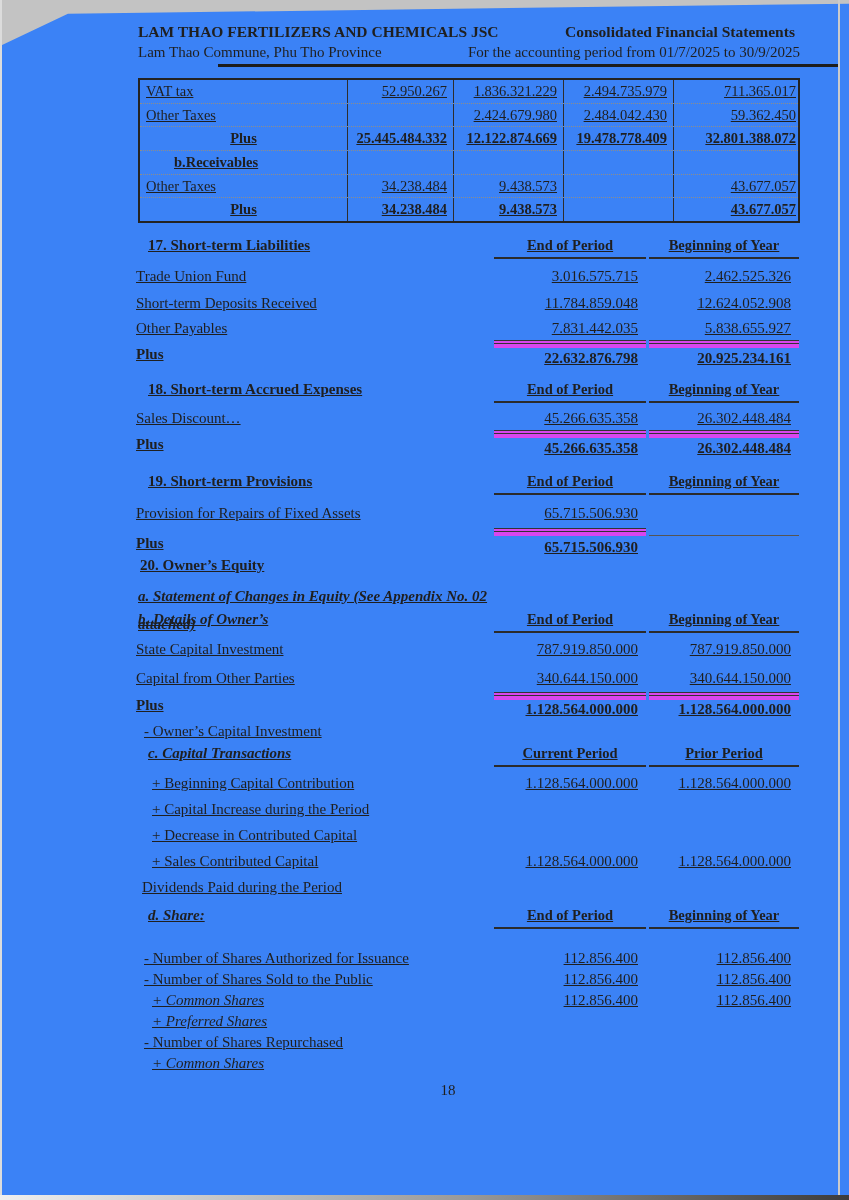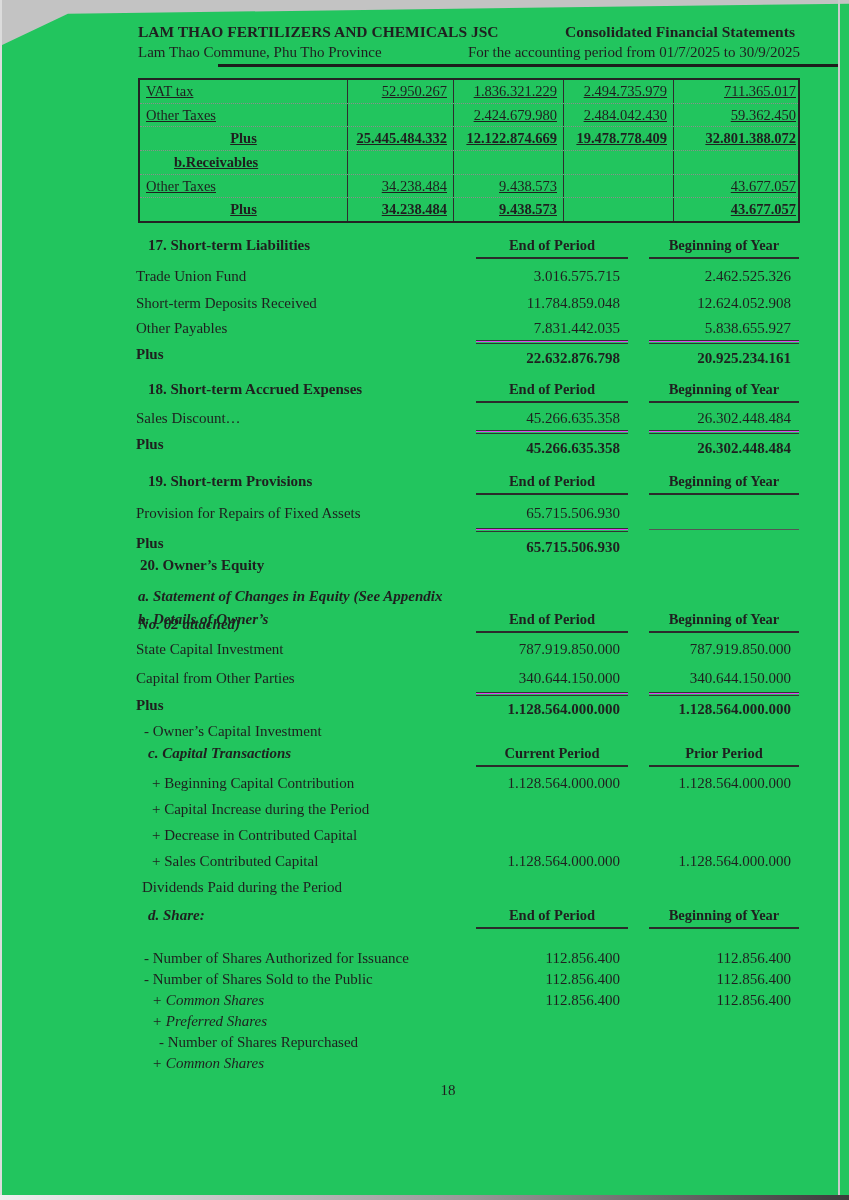--- a/index.html
+++ b/index.html
@@ -1,18 +1,18 @@
 <!DOCTYPE html>
 <html><head>
 <meta charset="utf-8">
 <style>
   html,body { margin:0; padding:0; background:#e9e9e9; }
   .page {
     position:relative; width:849px; height:1200px; margin:0 auto;
-    background:#22c55e; overflow:hidden;
+    background:#3b82f6; overflow:hidden;
     font-family:"Liberation Serif","DejaVu Serif",serif;
     color:#1f1f1f; font-size:15px;
   }
   
   .scan-top { position:absolute; top:0; left:0; width:100%; height:46px; background:#c3c3c3;
               clip-path:polygon(0 0,100% 0,100% 8%,8% 30%,0 100%); }
   .scan-right { position:absolute; top:0; right:9px; width:2px; height:100%; background:#cbcbcb; }
   .scan-left { position:absolute; top:0; left:0; width:2px; height:100%; background:#dcdcdc; }
   .scan-bottom { position:absolute; bottom:0; left:0; width:100%; height:5px;
                  background:linear-gradient(to right,#efefef,#999 55%,#3c3c3c); }
@@ -27,35 +27,35 @@
           height:22.7px; line-height:22px; border-top:1px dotted #8d8d8d; }
   .trow:first-child { border-top:none; }
   .tcell { padding:0 6px; border-right:1.5px solid #2e2e2e; overflow:hidden; box-sizing:border-box; }
   .tcell:last-child { border-right:none; padding-right:2px; }
   .tnum { text-align:right; }
   .trow.total .tcell:first-child { text-align:center; }
   .trow.total { font-weight:bold; }
   .trow.subhead .tcell:first-child { font-weight:bold; padding-left:34px; }
   
   .section { position:absolute; left:136px; width:663px; }
-  .row3 { display:grid; grid-template-columns:1fr 152px 150px; column-gap:21px; }
+  .row3 { display:grid; grid-template-columns:1fr 152px 150px; column-gap:3px;text-decoration:underline; }
   .head-row { align-items:start; }
   .h21 { height:21px; line-height:21px; }
   .h24 { height:24px; line-height:24px; }
   .h26 { height:26px; line-height:26px; }
   .h28 { height:28px; line-height:28px; }
   .h30 { height:30px; line-height:30px; }
   .h42 { height:42px; line-height:19px; }
   .num { text-align:right; padding-right:8px; }
   .colhead { font-weight:bold; text-align:center; font-size:14.5px; line-height:18px;
              padding-bottom:3px; border-bottom:2px solid #2b2b2b; align-self:start; }
   .sec-title { font-weight:bold; padding-left:12px; line-height:18px; }
   .sec-title.flush { padding-left:2px; }
   .ital { font-style:italic; }
-  .u { border-bottom:2px solid #d946ef; }
+  .u { border-bottom:8px solid #d946ef; }
   .us { border-bottom:1.5px solid #555; }
   .t { border-top:4px double #333; font-weight:bold; }
   .plus { font-weight:bold; }
   .ind1 { padding-left:8px; }
   .ind2 { padding-left:16px; }
   .ind0 { padding-left:6px; }
   .footer { position:absolute; top:1082px; left:138px; width:620px; text-align:center; }
 </style>
 </head>
 <body>
@@ -270,21 +270,21 @@
       <div class="ind2 ital">+ Common Shares</div>
       <div class="num">112.856.400</div>
       <div class="num">112.856.400</div>
     </div>
     <div class="row3 h21">
       <div class="ind2 ital">+ Preferred Shares</div>
       <div class="num"></div>
       <div class="num"></div>
     </div>
     <div class="row3 h21">
-      <div class="ind1 b" style="font-weight:normal;margin-left:15px;">- Number of Shares Repurchased</div>
+      <div class="ind1 b" style="font-weight:normal;">- Number of Shares Repurchased</div>
       <div class="num"></div>
       <div class="num"></div>
     </div>
     <div class="row3 h21">
       <div class="ind2 ital">+ Common Shares</div>
       <div class="num"></div>
       <div class="num"></div>
     </div>
   </div>
 

